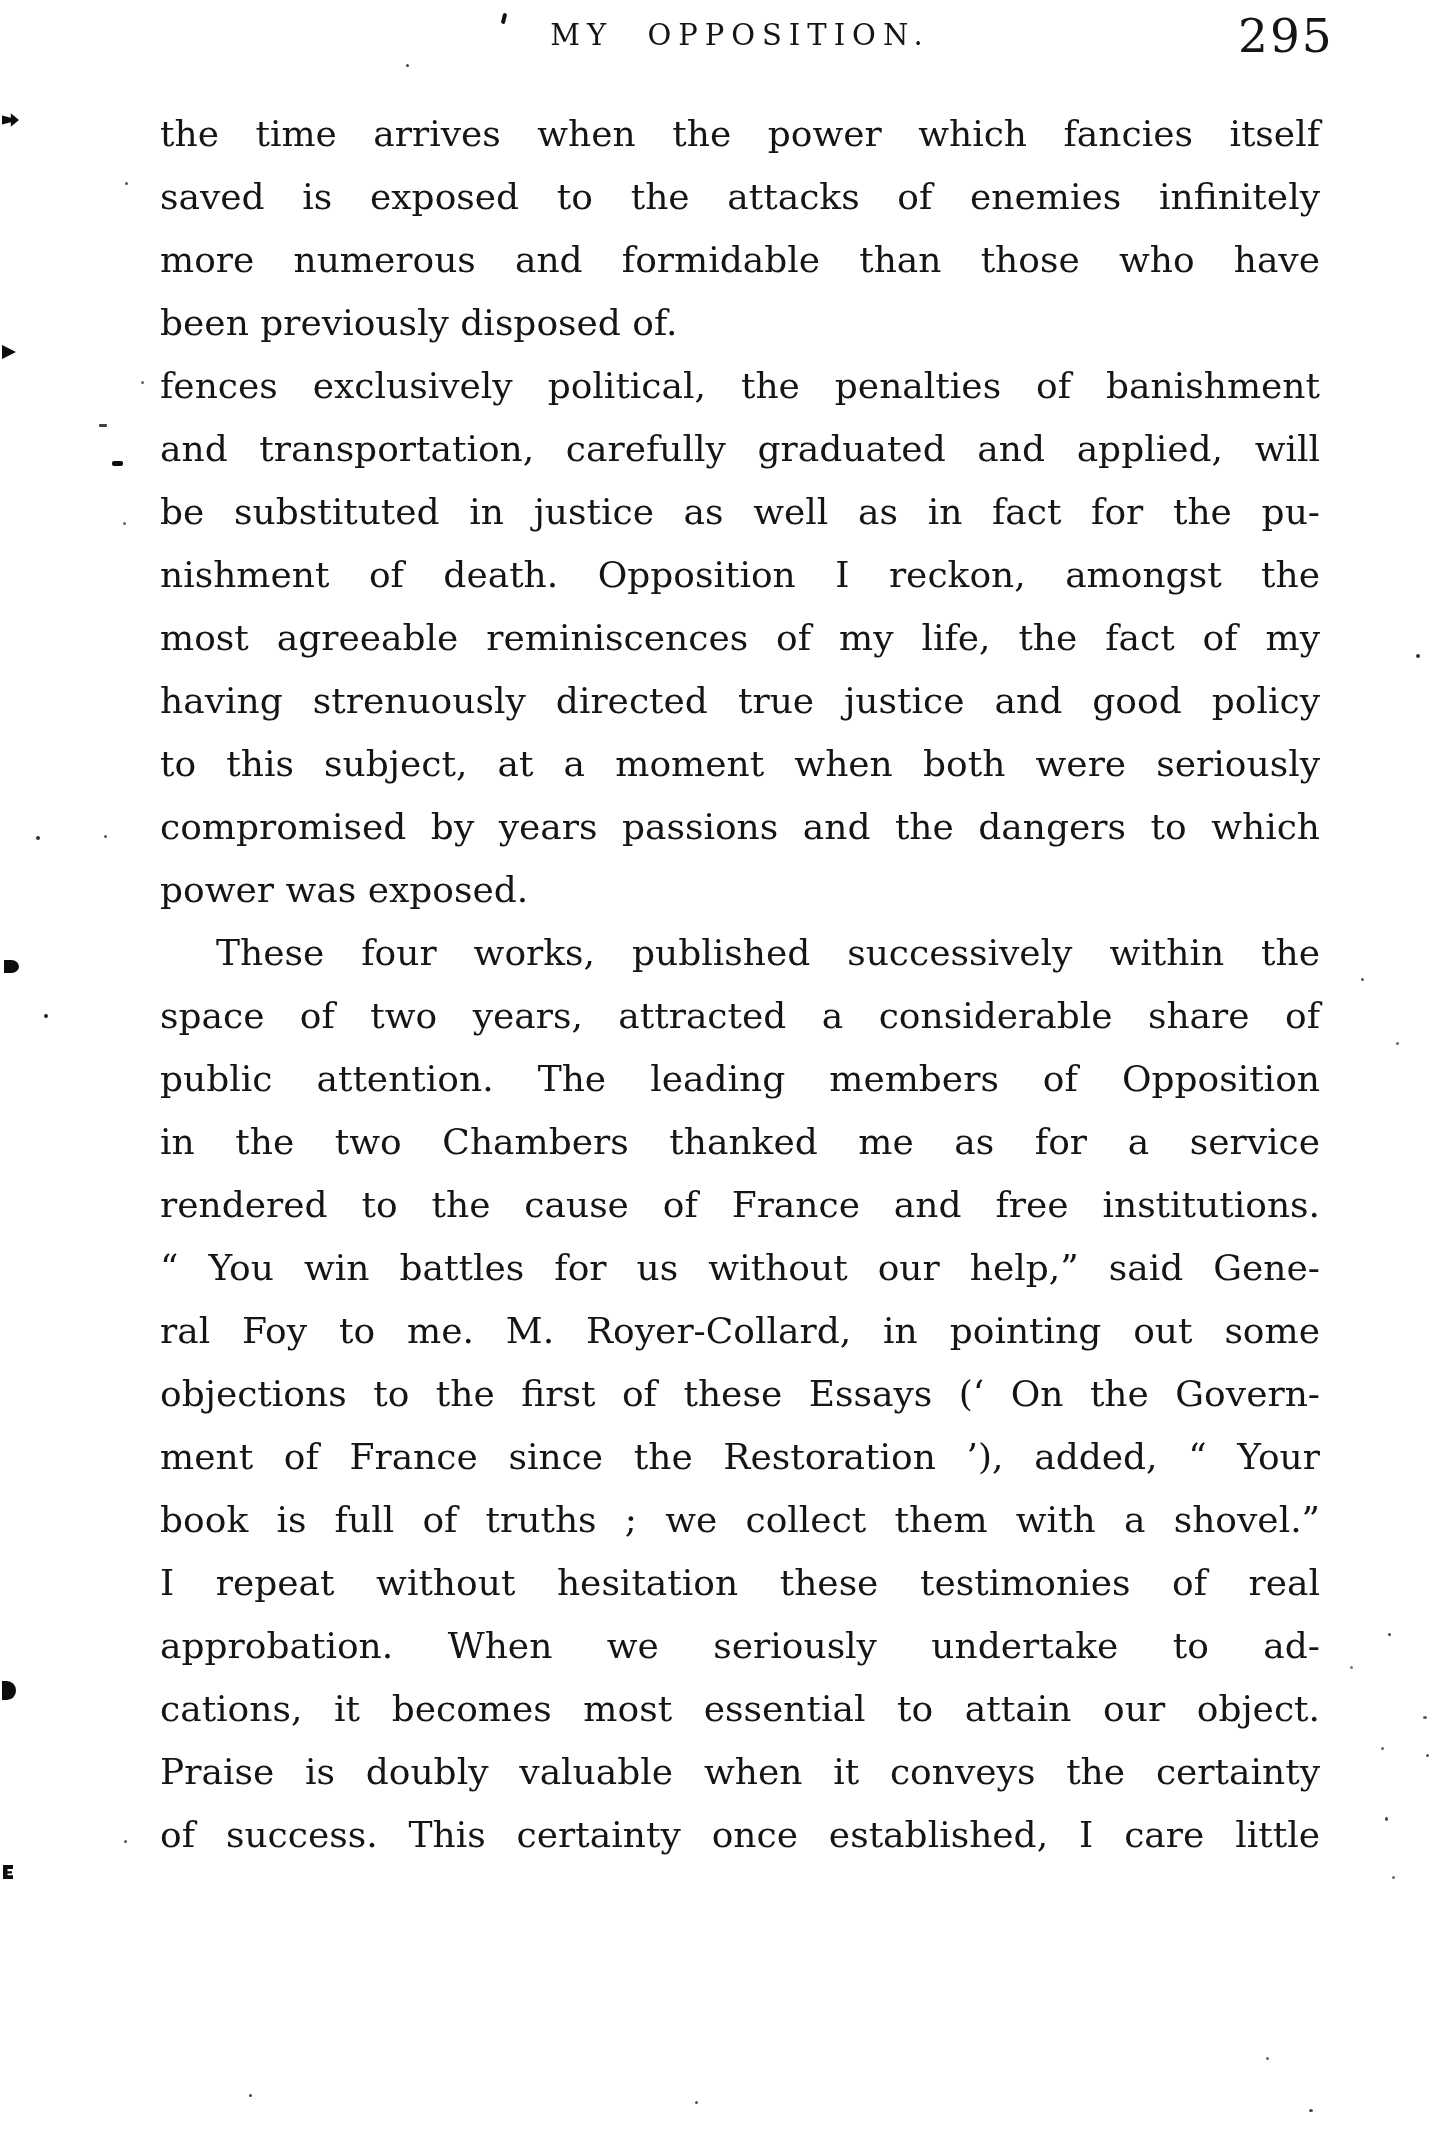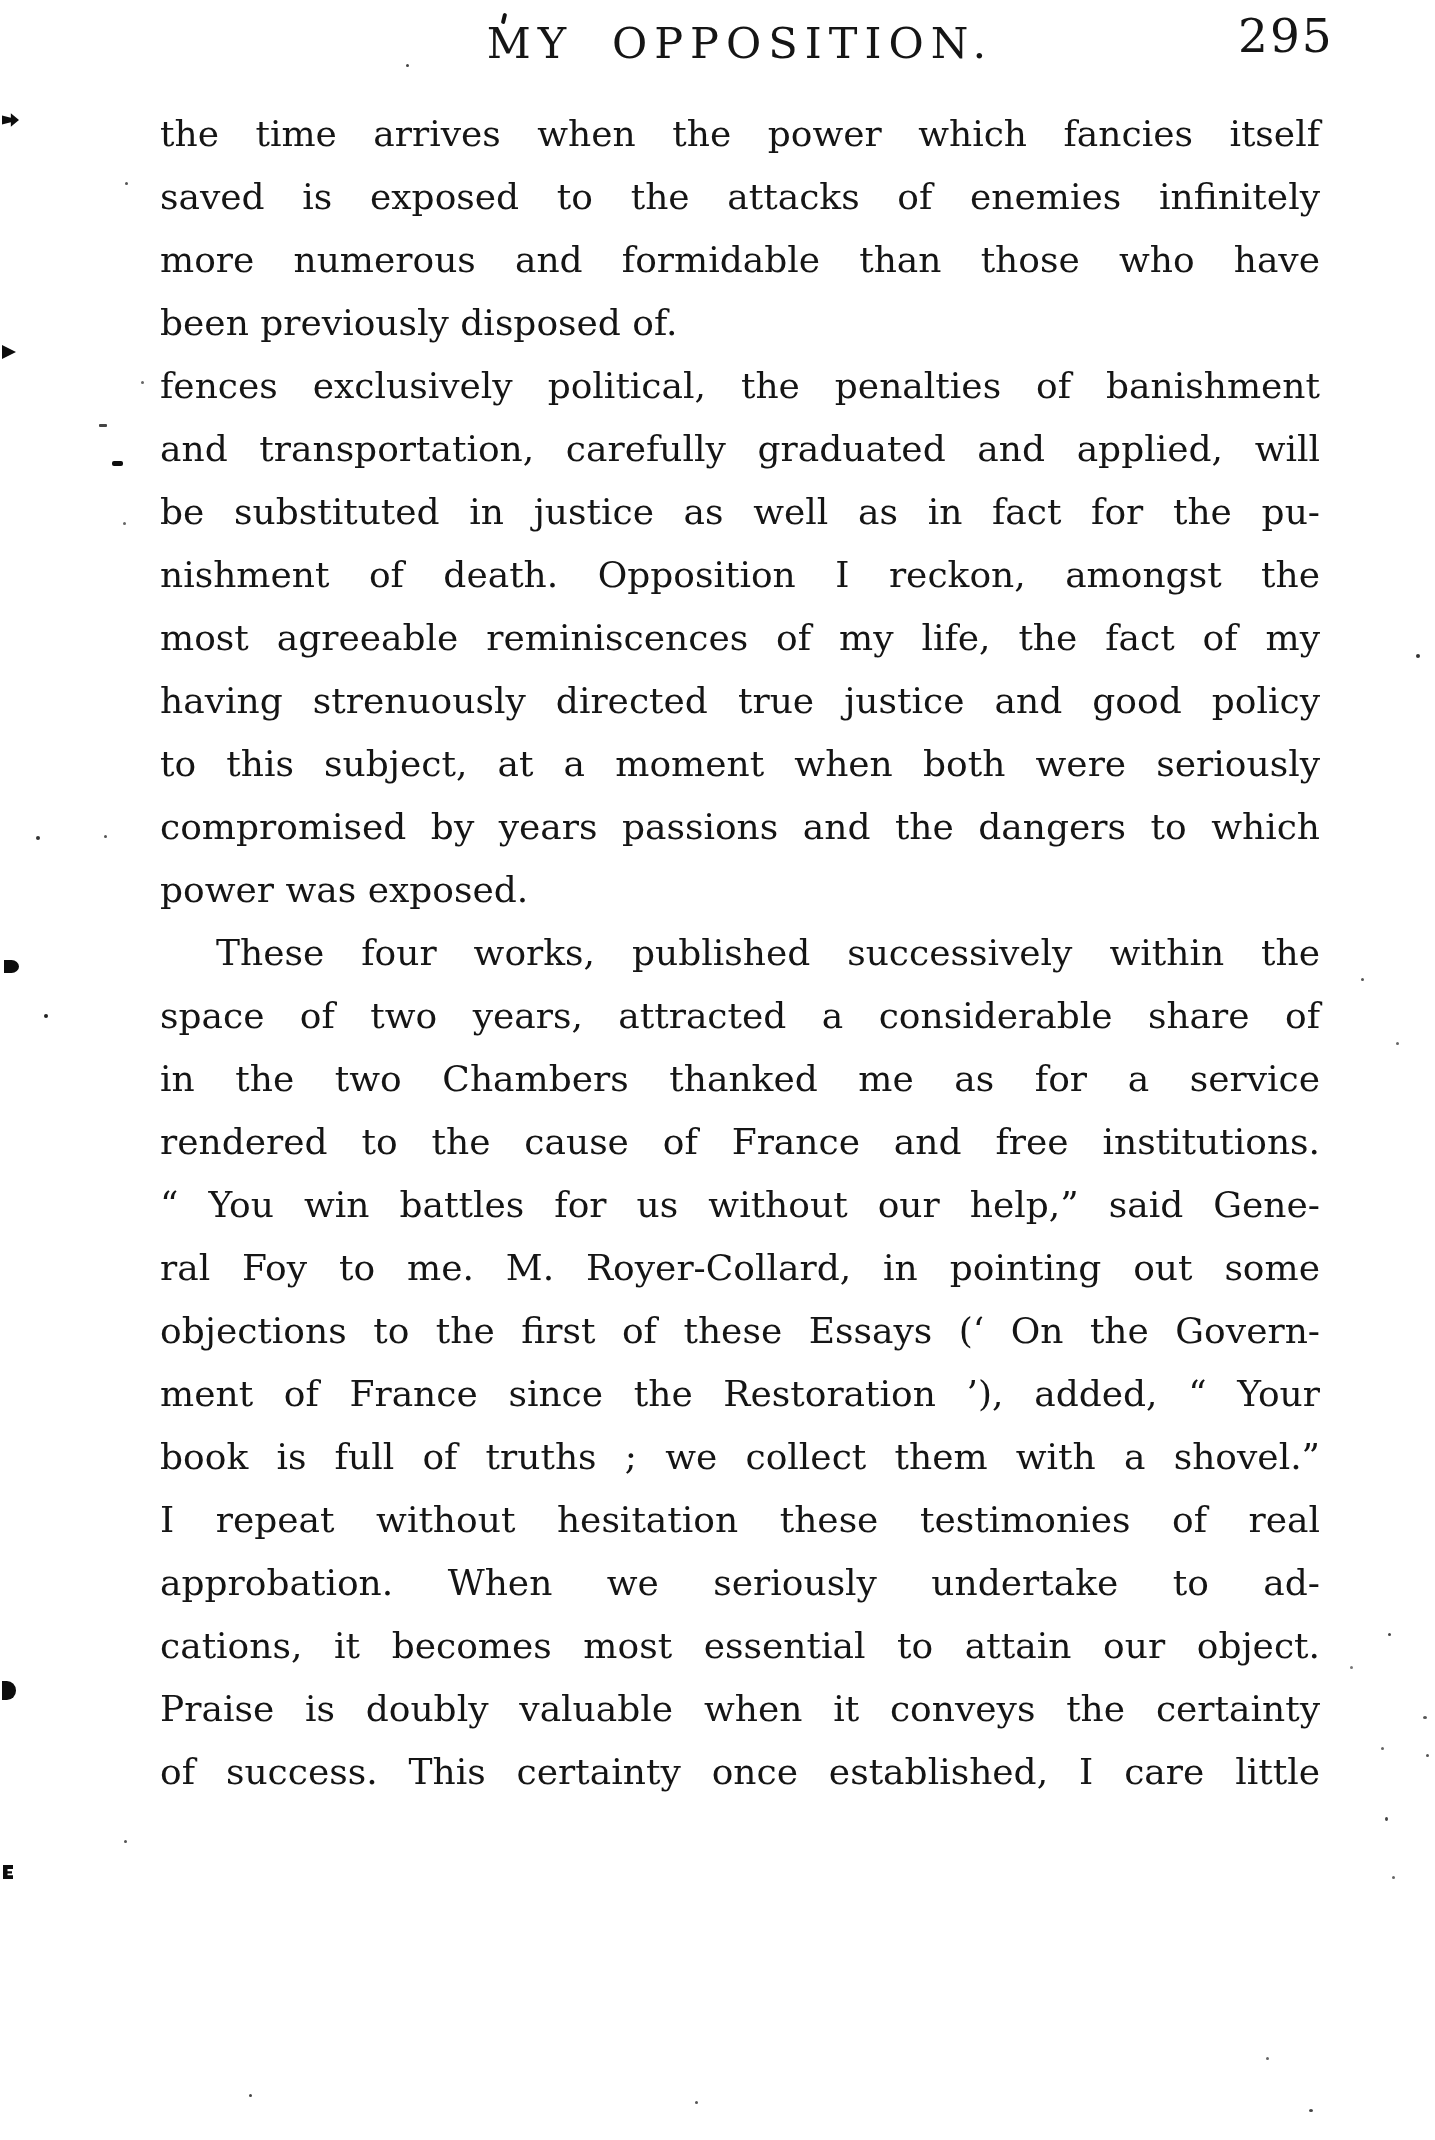--- a/index.html
+++ b/index.html
@@ -7,21 +7,21 @@
     position:relative;
     width:1435px; height:2140px;
     background:#ffffff;
     overflow:hidden;
     font-family:"DejaVu Serif","Liberation Serif",serif;
     color:#151515;
   }
   .header-title {
     position:absolute; top:18px; left:160px; width:1160px;
     text-align:center;
-    font-size:43px; letter-spacing:7px; word-spacing:18px;
+    font-size:29px; letter-spacing:7px; word-spacing:18px;
   }
   .page-number {
     position:absolute; top:8px; left:1238px;
     font-size:47px; letter-spacing:2px;
   }
   .text-block {
     position:absolute; top:102px; left:160px; width:1160px;
     font-size:36px;
   }
   .line {
@@ -64,20 +64,21 @@
       <div class="line">and transportation, carefully graduated and applied, will</div>
       <div class="line">be substituted in justice as well as in fact for the pu-</div>
       <div class="line">nishment of death.  Opposition I reckon, amongst the</div>
       <div class="line">most agreeable reminiscences of my life, the fact of my</div>
       <div class="line">having strenuously directed true justice and good policy</div>
       <div class="line">to this subject, at a moment when both were seriously</div>
       <div class="line">compromised by years passions and the dangers to which</div>
       <div class="line flush">power was exposed.</div>
       <div class="line indent">These four works, published successively within the</div>
       <div class="line">space of two years, attracted a considerable share of</div>
+      <div class="line">public attention.  The leading members of Opposition</div>
       <div class="line">in the two Chambers thanked me as for a service</div>
       <div class="line">rendered to the cause of France and free institutions.</div>
       <div class="line">“ You win battles for us without our help,” said Gene-</div>
       <div class="line">ral Foy to me.  M. Royer-Collard, in pointing out some</div>
       <div class="line">objections to the first of these Essays (‘ On the Govern-</div>
       <div class="line">ment of France since the Restoration ’), added, “ Your</div>
       <div class="line">book is full of truths ; we collect them with a shovel.”</div>
       <div class="line">I repeat without hesitation these testimonies of real</div>
       <div class="line">approbation.  When we seriously undertake to ad-</div>
       <div class="line">cations, it becomes most essential to attain our object.</div>

